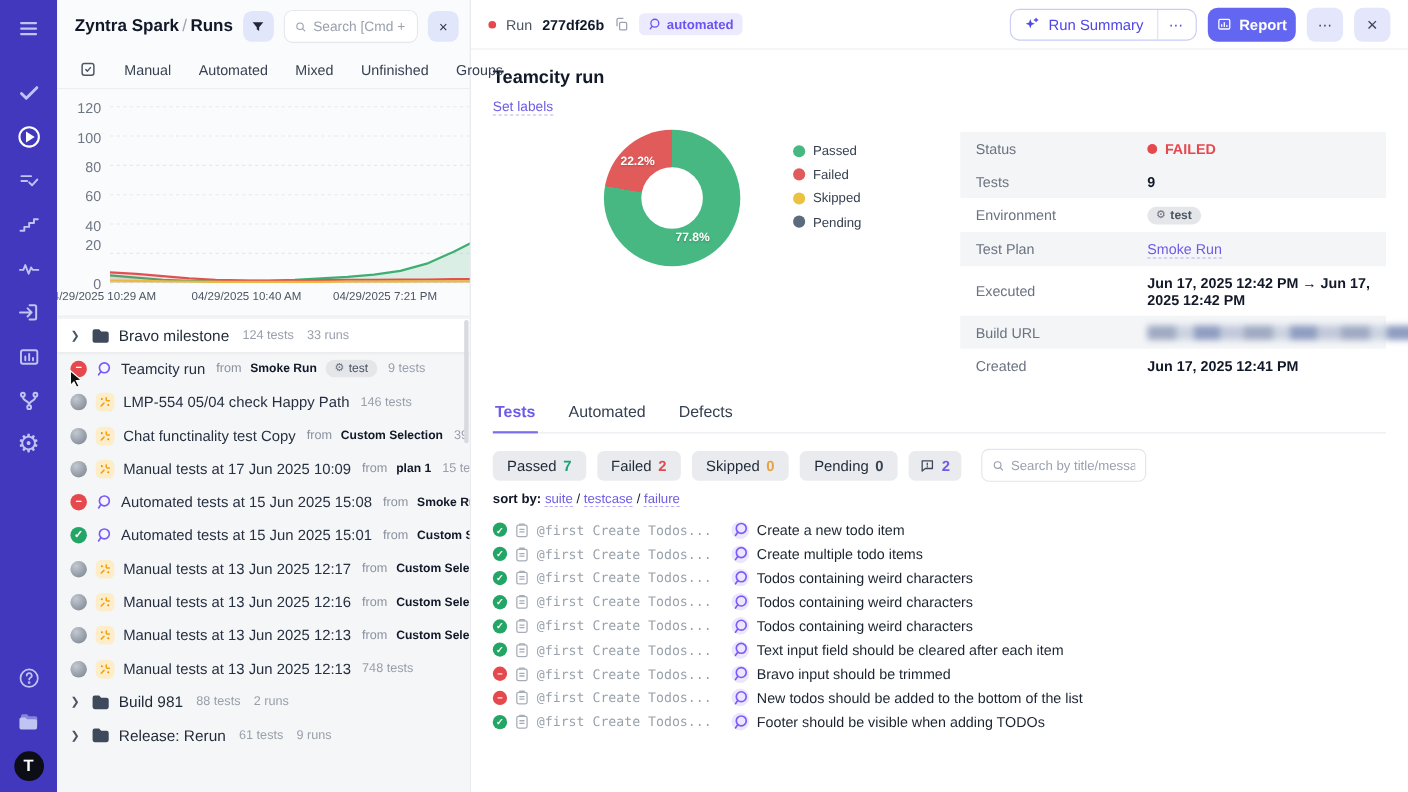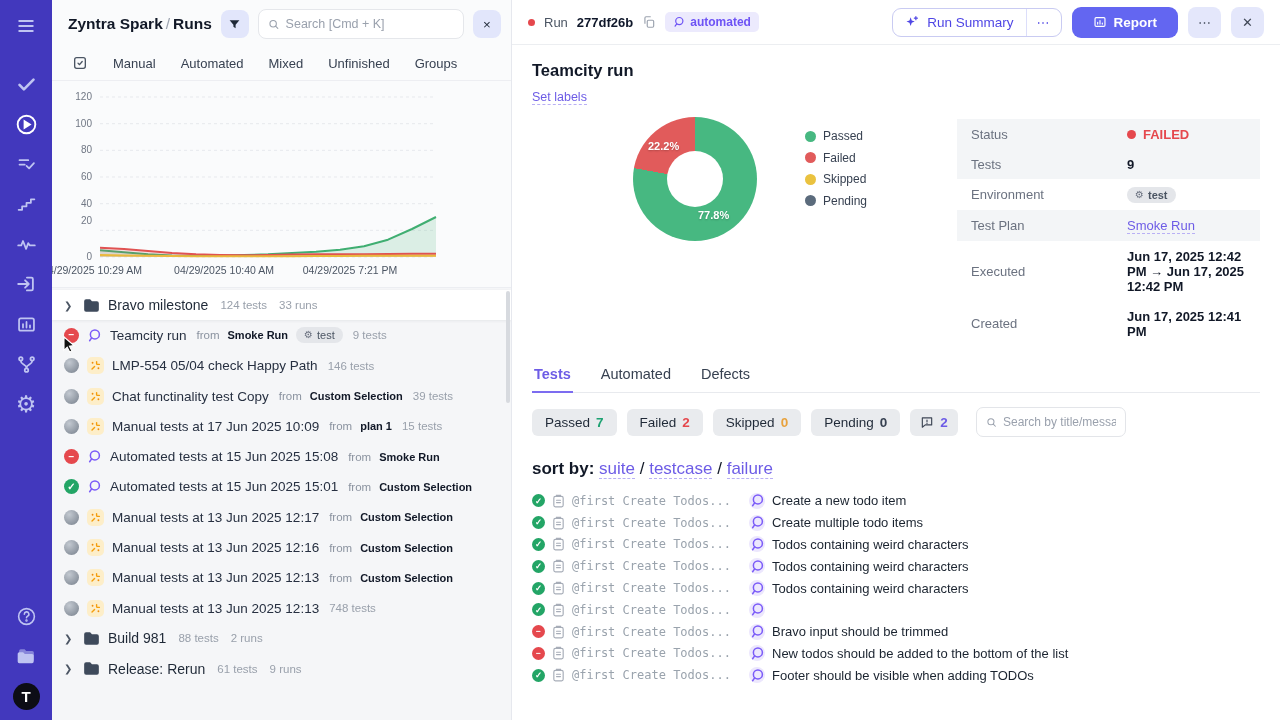--- a/index.html
+++ b/index.html
@@ -11,39 +11,39 @@
           padding: 13px 0 10px; flex-shrink: 0; }
   .rail-icon { width: 26px; height: 26px; margin-bottom: 14px; display: flex; align-items: center;
                justify-content: center; color: #bfc4f2; }
   .rail-icon.active { color: #ffffff; }
   .rail-gear { font-family: "DejaVu Sans", sans-serif; font-size: 23px; line-height: 1; }
   .rail-spacer { flex: 1; }
   .rail-logo { width: 27px; height: 27px; border-radius: 50%; background: #0d0d16; color: #fff;
                font-weight: 700; font-size: 15px; display: flex; align-items: center; justify-content: center; }
 
   
-  #left { width: 460px; background: #fafbfc; border-right: 1px solid #e6e8ee; display: flex;
+  #left { width: 376px; background: #fafbfc; border-right: 1px solid #e6e8ee; display: flex;
           flex-direction: column; flex-shrink: 0; position: relative; }
   .lp-header { display: flex; align-items: center; gap: 9px; padding: 9px 10px 7px 16px; }
   .crumb { font-size: 15.5px; font-weight: 700; color: #111827; white-space: nowrap; }
   .crumb .sep { color: #9ca3af; font-weight: 400; margin: 0 3px; }
   .icon-btn { width: 28px; height: 28px; border-radius: 8px; background: #e2e6fb; border: none;
               display: flex; align-items: center; justify-content: center; flex-shrink: 0; color: #1f2937; }
   .lp-search { flex: 1; display: flex; align-items: center; gap: 6px; background: #fff;
                border: 1px solid #e5e7eb; border-radius: 8px; height: 30px; padding: 0 9px; min-width: 0; }
   .lp-search input { border: none; outline: none; width: 100%; font-size: 12.5px;
                      font-family: "Liberation Sans", sans-serif; color: #374151; background: transparent; }
   .lp-search input::placeholder { color: #9aa1ad; }
   .lp-tabs { display: flex; align-items: center; gap: 25px; padding: 0 14px 0 20px; height: 35px;
              border-bottom: 1px solid #edeef2; font-size: 13px; color: #374151; }
   .lp-tab { cursor: default; }
 
   
   .chart-block { position: relative; height: 198px; margin-top: 8px; overflow: hidden; flex-shrink: 0; }
-  .ytick { position: absolute; left: 0; width: 40px; text-align: right; font-size: 10px; color: #707784; }
+  .ytick { position: absolute; left: 0; width: 40px; text-align: right; font-size: 13px; color: #707784; }
   #trend-svg { position: absolute; left: 48px; top: 8px; overflow: visible; }
   .xlab { position: absolute; top: 175px; font-size: 10.5px; color: #4b5563; transform: translateX(-50%);
           white-space: nowrap; }
 
   
   .list { flex: 1; background: #f5f6f8; border-top: 1px solid #eceef2; padding-top: 2px;
           overflow: hidden; position: relative; }
   .row { display: flex; align-items: center; gap: 8px; height: 30.3px; padding: 0 8px 0 12px;
          white-space: nowrap; overflow: hidden; }
   .row.hl { background: #ffffff; box-shadow: 0 1px 3px rgba(20,24,40,.07); }
@@ -79,21 +79,21 @@
   .copy-btn { background: none; border: none; display: flex; color: #9ca3af; }
   .badge-auto { display: inline-flex; gap: 5px; align-items: center; background: #eceafd; color: #6d53f5;
                 font-size: 12px; font-weight: 600; border-radius: 5px; padding: 3px 8px; }
   .hdr-right { margin-left: auto; display: flex; gap: 10px; align-items: center; }
   .btn-group { display: flex; border: 1px solid #c9cbf2; border-radius: 9px; background: #fff; align-items: stretch; }
   .btn-summary { display: flex; gap: 7px; align-items: center; padding: 6px 12px; color: #4f46e5;
                  font-size: 13.5px; font-weight: 500; background: none; border: none; }
   .btn-dots-inline { padding: 6px 10px; border: none; border-left: 1px solid #dcdefa; color: #4f46e5;
                      font-size: 13px; letter-spacing: 1px; background: none; }
   .btn-report { display: flex; gap: 7px; align-items: center; background: #6366f1; color: #fff;
-                font-size: 13.5px; font-weight: 600; border: none; border-radius: 9px; padding: 8px 21px; }
+                font-size: 13.5px; font-weight: 600; border: none; border-radius: 9px; padding: 8px 8px; }
   .btn-sq { width: 33px; height: 31px; border-radius: 8px; background: #e4e7fb; border: none;
             color: #3f4756; font-size: 13px; display: flex; align-items: center; justify-content: center; }
 
   .rp-body { padding: 16px 20px 0; flex: 1; overflow: hidden; }
   .run-title { font-size: 16.5px; font-weight: 700; color: #111827; }
   .setlabels { display: inline-block; margin-top: 10px; font-size: 12.5px; color: #6d5ce6;
                border-bottom: 1px dashed #b9b0f5; cursor: pointer; }
 
   .overview { display: flex; margin-top: 12px; }
   .donut-col { width: 425px; display: flex; flex-shrink: 0; }
@@ -126,21 +126,21 @@
   .chip { display: flex; gap: 6px; background: #e9ebee; border-radius: 6px; padding: 6px 13px;
           font-size: 13.5px; color: #1f2937; border: none; align-items: center; }
   .chip .cnt { font-weight: 600; }
   .chip-comment { padding: 6px 10px; }
   .chip-search { margin-left: 8px; display: flex; align-items: center; gap: 6px; border: 1px solid #e3e5e9;
                  border-radius: 7px; height: 30px; padding: 0 9px; background: #fff; width: 150px; }
   .chip-search input { border: none; outline: none; width: 100%; font-size: 12px;
                        font-family: "Liberation Sans", sans-serif; color: #374151; }
   .chip-search input::placeholder { color: #9aa1ad; }
 
-  .sortbar { margin-top: 22px; font-size: 17px; color: #111827; font-weight: 700; }
+  .sortbar { margin-top: 8px; font-size: 12px; color: #111827; font-weight: 700; }
   .sortbar .slink { color: #6d5ce6; font-weight: 400; border-bottom: 1px dashed #b9b0f5; cursor: pointer; }
   .sortbar .ssep { color: #111827; font-weight: 400; }
 
   .tests { margin-top: 11px; }
   .trow { display: flex; align-items: center; gap: 7px; height: 21.8px; }
   .clipico { display: flex; flex-shrink: 0; }
   .suite { font-family: "DejaVu Sans Mono", monospace; font-size: 12px; color: #9aa3ad; width: 170px;
            flex-shrink: 0; overflow: hidden; white-space: nowrap; }
   .kbadge { width: 16px; height: 16px; background: #ece7fd; border-radius: 50%; display: flex;
             align-items: center; justify-content: center; flex-shrink: 0; }
@@ -593,20 +593,26 @@
           <div class="frow odd">
             <span class="flabel">Test Plan</span>
             <span class="fvalue">
               <a class="plink">Smoke Run</a>
             </span>
           </div>
           <div class="frow">
             <span class="flabel">Executed</span>
             <span class="fvalue">Jun 17, 2025 12:42 PM → Jun 17, 2025 12:42 PM</span>
           </div>
+          <div class="frow odd">
+            <span class="flabel">Build URL</span>
+            <span class="fvalue">
+              <span class="blur-bar"></span>
+            </span>
+          </div>
           <div class="frow">
             <span class="flabel">Created</span>
             <span class="fvalue">Jun 17, 2025 12:41 PM</span>
           </div>
         </div>
     </div>
 
     <div class="rtabs" id="rtabs">
         <span class="rtab active">Tests</span>
         <span class="rtab">Automated</span>
@@ -748,20 +754,21 @@
               <path d="M5.5 8h5M5.5 11h5"></path>
             </svg>
           </span>
           <span class="suite">@first Create Todos...</span>
           <span class="kbadge">
             <svg width="15" height="15" viewBox="0 0 20 20" fill="none" stroke="#7a5af8" stroke-width="2" stroke-linecap="round">
               <circle cx="10.5" cy="8.5" r="6"></circle>
               <path d="M6.2 13.2L3.5 17"></path>
             </svg>
           </span>
+          <span class="ttitle">Text input field should be cleared after each item</span>
         </div>
         <div class="trow">
           <span class="sicon sm s-failed">−</span>
           <span class="clipico">
             <svg width="13" height="14" viewBox="0 0 16 18" fill="none" stroke="#a7adb8" stroke-width="1.5" stroke-linecap="round">
               <rect x="2" y="3" width="12" height="13.5" rx="2"></rect>
               <path d="M5.5 3V1.8h5V3"></path>
               <path d="M5.5 8h5M5.5 11h5"></path>
             </svg>
           </span>

